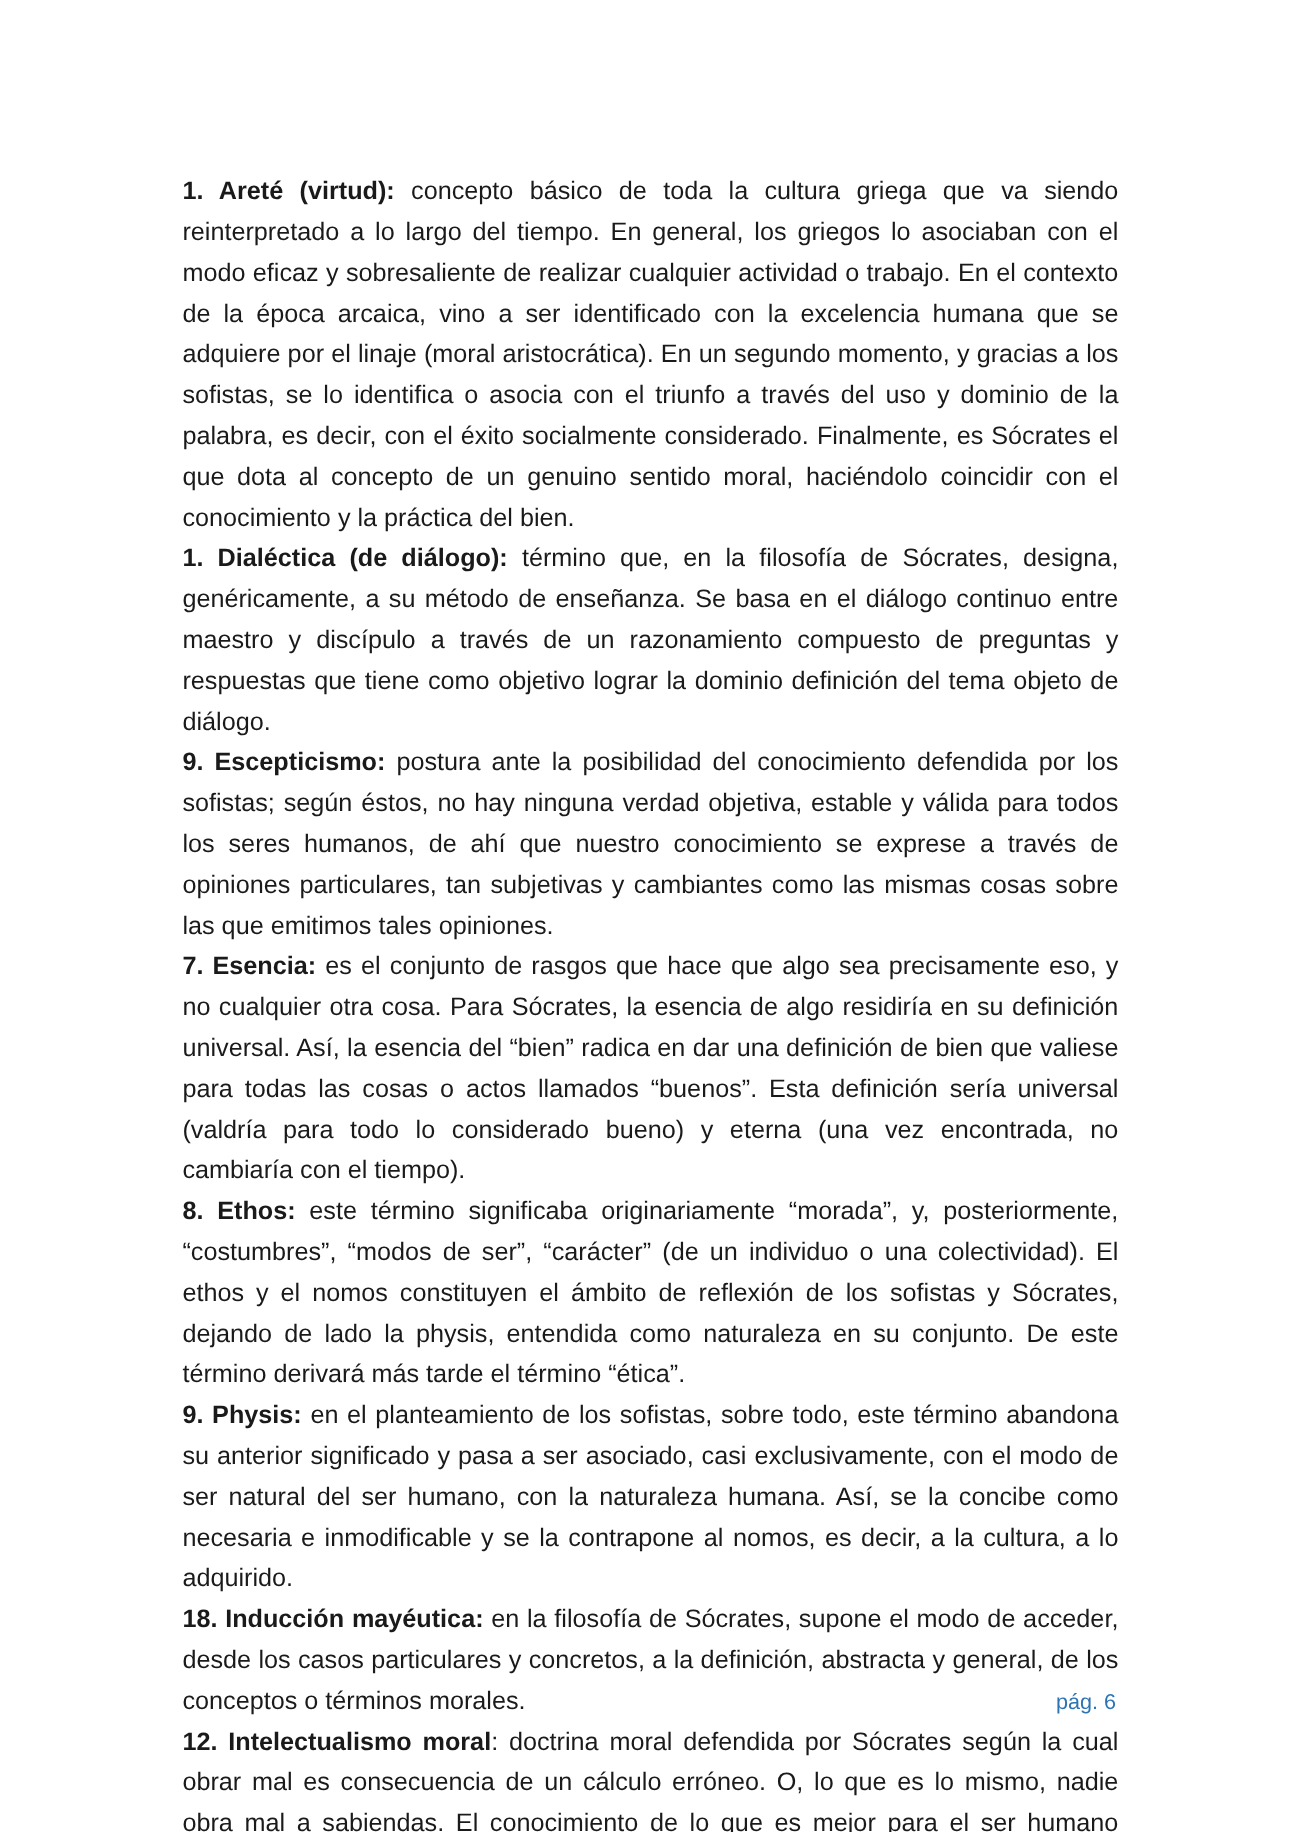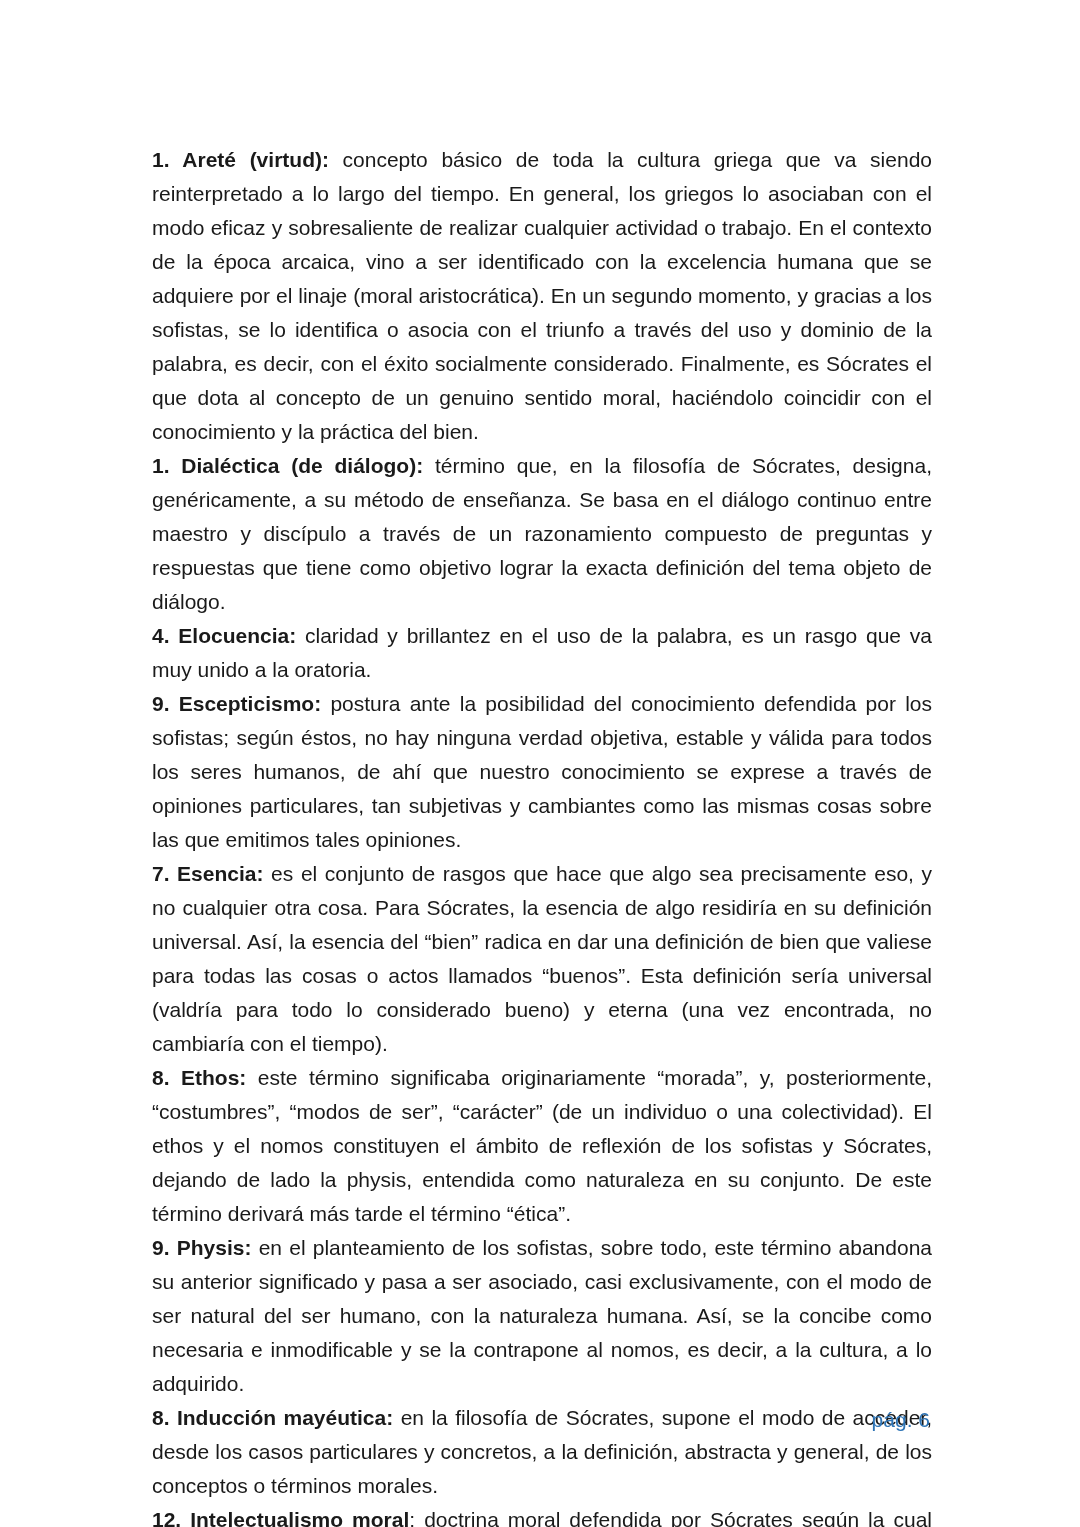--- a/index.html
+++ b/index.html
@@ -29,49 +29,48 @@
     margin: 0;
     padding: 0;
   }
   .content p b {
     font-weight: bold;
   }
   .page-number {
     position: absolute;
     top: 1408px;
     right: 150px;
-    font-size: 21px;
+    font-size: 18px;
     color: #2e74b5;
     text-align: right;
   }
 </style>
 </head>
 <body>
 
 <div class="page">
 
   <div class="content">
 
     <p><b>1. Areté (virtud):</b> <span>concepto básico de toda la cultura griega que va siendo reinterpretado a lo largo del tiempo. En general, los griegos lo asociaban con el modo eficaz y sobresaliente de realizar cualquier actividad o trabajo. En el contexto de la época arcaica, vino a ser identificado con la excelencia humana que se adquiere por el linaje (moral aristocrática). En un segundo momento, y gracias a los sofistas, se lo identifica o asocia con el triunfo a través del uso y dominio de la palabra, es decir, con el éxito socialmente considerado. Finalmente, es Sócrates el que dota al concepto de un genuino sentido moral, haciéndolo coincidir con el conocimiento y la práctica del bien.</span></p>
 
 
-    <p><b>1. Dialéctica (de diálogo):</b> <span>término que, en la filosofía de Sócrates, designa, genéricamente, a su método de enseñanza. Se basa en el diálogo continuo entre maestro y discípulo a través de un razonamiento compuesto de preguntas y respuestas que tiene como objetivo lograr la exacta definición del tema objeto de diálogo.</span></p>
+    <p><b>1. Dialéctica (de diálogo):</b> <span>término que, en la filosofía de Sócrates, designa, genéricamente, a su método de enseñanza. Se basa en el diálogo continuo entre maestro y discípulo a través de un razonamiento compuesto de preguntas y respuestas que tiene como objetivo lograr la dominio definición del tema objeto de diálogo.</span></p>
 
-    <p><b>4. Elocuencia:</b> <span>claridad y brillantez en el uso de la palabra, es un rasgo que va muy unido a la oratoria.</span></p>
 
 
     <p><b>9. Escepticismo:</b> <span>postura ante la posibilidad del conocimiento defendida por los sofistas; según éstos, no hay ninguna verdad objetiva, estable y válida para todos los seres humanos, de ahí que nuestro conocimiento se exprese a través de opiniones particulares, tan subjetivas y cambiantes como las mismas cosas sobre las que emitimos tales opiniones.</span></p>
 
     <p><b>7. Esencia:</b> <span>es el conjunto de rasgos que hace que algo sea precisamente eso, y no cualquier otra cosa. Para Sócrates, la esencia de algo residiría en su definición universal. Así, la esencia del “bien” radica en dar una definición de bien que valiese para todas las cosas o actos llamados “buenos”. Esta definición sería universal (valdría para todo lo considerado bueno) y eterna (una vez encontrada, no cambiaría con el tiempo).</span></p>
 
     <p><b>8. Ethos:</b> <span>este término significaba originariamente “morada”, y, posteriormente, “costumbres”, “modos de ser”, “carácter” (de un individuo o una colectividad). El ethos y el nomos constituyen el ámbito de reflexión de los sofistas y Sócrates, dejando de lado la physis, entendida como naturaleza en su conjunto. De este término derivará más tarde el término “ética”.</span></p>
 
     <p><b>9. Physis:</b> <span>en el planteamiento de los sofistas, sobre todo, este término abandona su anterior significado y pasa a ser asociado, casi exclusivamente, con el modo de ser natural del ser humano, con la naturaleza humana. Así, se la concibe como necesaria e inmodificable y se la contrapone al nomos, es decir, a la cultura, a lo adquirido.</span></p>
 
-    <p><b>8. Inducción mayéutica:</b> <span>en la filosofía de Sócrates, supone el modo de acceder, desde los casos particulares y concretos, a la definición, abstracta y general, de los conceptos o términos morales.</span></p>
+    <p><b>18. Inducción mayéutica:</b> <span>en la filosofía de Sócrates, supone el modo de acceder, desde los casos particulares y concretos, a la definición, abstracta y general, de los conceptos o términos morales.</span></p>
 
     <p><b>12. Intelectualismo moral</b><span>: doctrina moral defendida por Sócrates según la cual obrar mal es consecuencia de un cálculo erróneo. O, lo que es lo mismo, nadie obra mal a sabiendas. El conocimiento de lo que es mejor para el ser humano conllevará un correcto comportamiento.</span></p>
 
   </div>
 
   <div class="page-number">pág. 6</div>
 
 </div>
 
 </body></html>

